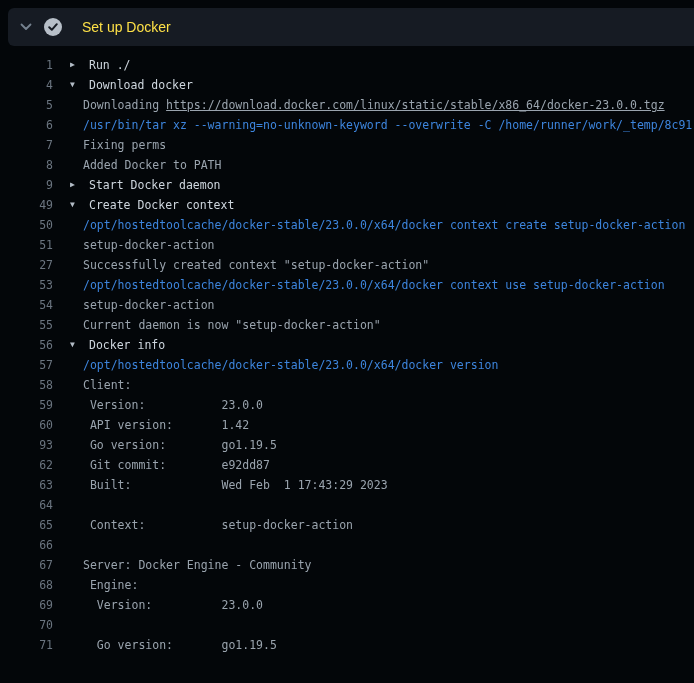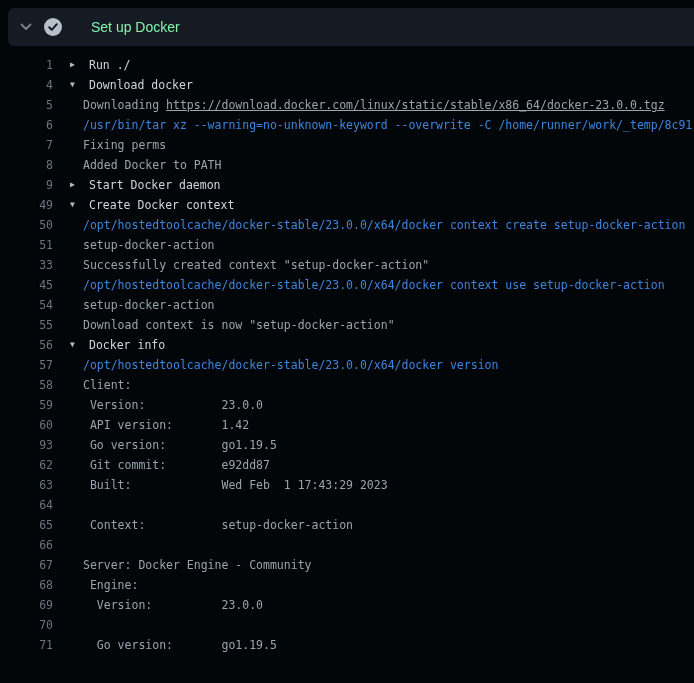--- a/index.html
+++ b/index.html
@@ -25,22 +25,22 @@
     width: 14px; height: 14px;
     display: inline-flex; align-items: center; justify-content: center;
     color: #768390;
   }
   .status-circle {
     width: 18px; height: 18px;
     margin-left: 11px;
     display: inline-flex;
   }
   .step-title {
-    margin-left: 29px;
-    color: #86efac;
+    margin-left: 20px;
+    color: #fde047;
     font-size: 14px;
     font-weight: 400;
   }
 
   
   .log {
     padding-top: 9px;
     font-family: "DejaVu Sans Mono", "Liberation Mono", monospace;
     font-size: 11.5px;
     line-height: 20px;
@@ -154,41 +154,41 @@
     <span class="txt cmd">/opt/hostedtoolcache/docker-stable/23.0.0/x64/docker context create setup-docker-action</span>
   </div>
 
   <div class="log-row">
     <a class="ln">51</a>
     <span class="arrow"></span>
     <span class="txt">setup-docker-action</span>
   </div>
 
   <div class="log-row">
-    <a class="ln">33</a>
+    <a class="ln">27</a>
     <span class="arrow"></span>
     <span class="txt">Successfully created context "setup-docker-action"</span>
   </div>
 
   <div class="log-row">
-    <a class="ln">45</a>
+    <a class="ln">53</a>
     <span class="arrow"></span>
     <span class="txt cmd">/opt/hostedtoolcache/docker-stable/23.0.0/x64/docker context use setup-docker-action</span>
   </div>
 
   <div class="log-row">
     <a class="ln">54</a>
     <span class="arrow"></span>
     <span class="txt">setup-docker-action</span>
   </div>
 
   <div class="log-row">
     <a class="ln">55</a>
     <span class="arrow"></span>
-    <span class="txt">Download context is now "setup-docker-action"</span>
+    <span class="txt">Current daemon is now "setup-docker-action"</span>
   </div>
 
   <div class="log-row">
     <a class="ln">56</a>
     <span class="arrow">▼</span>
     <span class="txt group">Docker info</span>
   </div>
 
   <div class="log-row">
     <a class="ln">57</a>

